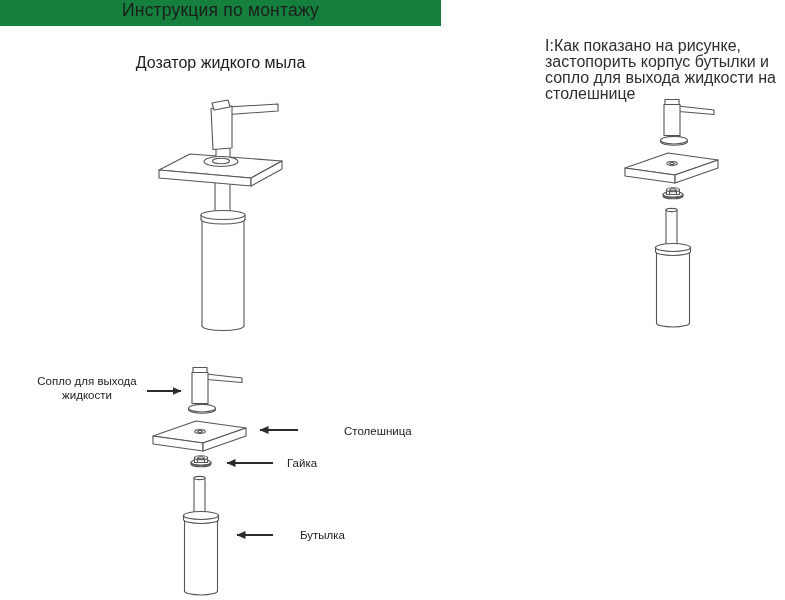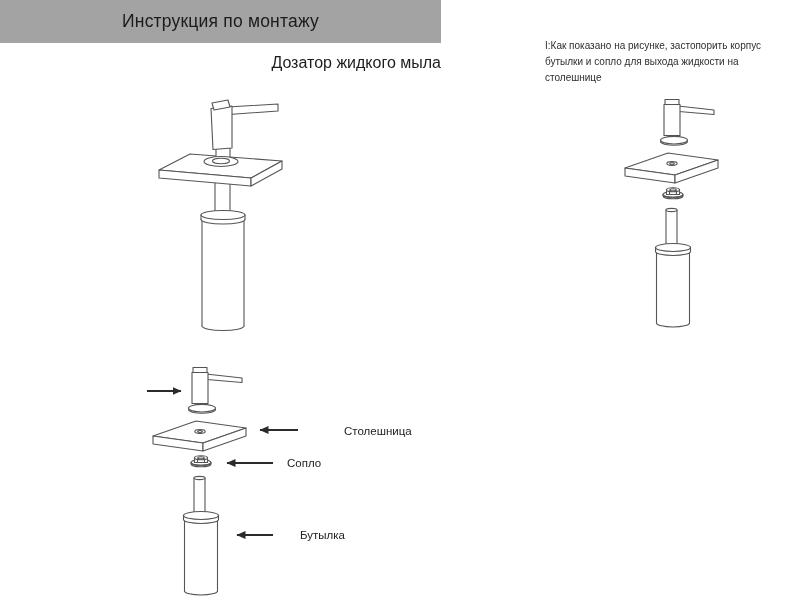--- a/index.html
+++ b/index.html
@@ -6,38 +6,38 @@
   #page{
     position:relative;
     width:785px;height:600px;
     background:#ffffff;
     font-family:"Liberation Sans", sans-serif;
     color:#1f1f1f;
     overflow:hidden;
   }
   .header-bar{
     position:absolute;left:0;top:0;
-    width:441px;height:43px;
-    background:#a3a3a3;
-    display:flex;align-items:center;justify-content:center;
+    width:441px;height:26px;
+    background:#15803d;
+    display:flex;align-items:flex-start;justify-content:center;
   }
   .header-title{
     font-size:17.5px;
     letter-spacing:0.2px;
     color:#1c1c1c;
   }
   .subtitle{
     position:absolute;left:0;top:54px;width:441px;
-    text-align:right;
+    text-align:center;
     font-size:16px;
     color:#1c1c1c;
   }
   .step-note{
     position:absolute;left:545px;top:38px;width:240px;
-    font-size:10px;line-height:16px;
+    font-size:16px;line-height:16px;
     color:#2e2e2e;
   }
   .diagram-label{
     position:absolute;
     font-size:11.5px;line-height:14px;
     color:#222222;
   }
   .label-nozzle{left:28px;top:374px;width:118px;text-align:center;}
   .label-countertop{left:308px;top:424px;margin-left:36px;}
   .label-nut{left:287px;top:456px;}
@@ -53,22 +53,23 @@
 <div id="page">
 
   <div class="header-bar">
     <span class="header-title">Инструкция по монтажу</span>
   </div>
 
   <div class="subtitle">Дозатор жидкого мыла</div>
 
   <div class="step-note">I:Как показано на рисунке, застопорить корпус бутылки и сопло для выхода жидкости на столешнице</div>
 
+  <div class="diagram-label label-nozzle">Сопло для выхода жидкости</div>
   <div class="diagram-label label-countertop">Столешница</div>
-  <div class="diagram-label label-nut">Сопло</div>
+  <div class="diagram-label label-nut">Гайка</div>
   <div class="diagram-label label-bottle">Бутылка</div>
 
   <svg class="diagram-canvas" width="785" height="600" viewBox="0 0 785 600">
     <defs>
       <marker id="ah" markerUnits="userSpaceOnUse" markerWidth="10" markerHeight="9" refX="8.5" refY="4" orient="auto">
         <path d="M0,0 L9,4 L0,8 Z" fill="#2b2b2b"></path>
       </marker>
 
       <g id="exploded-dispenser">
 

